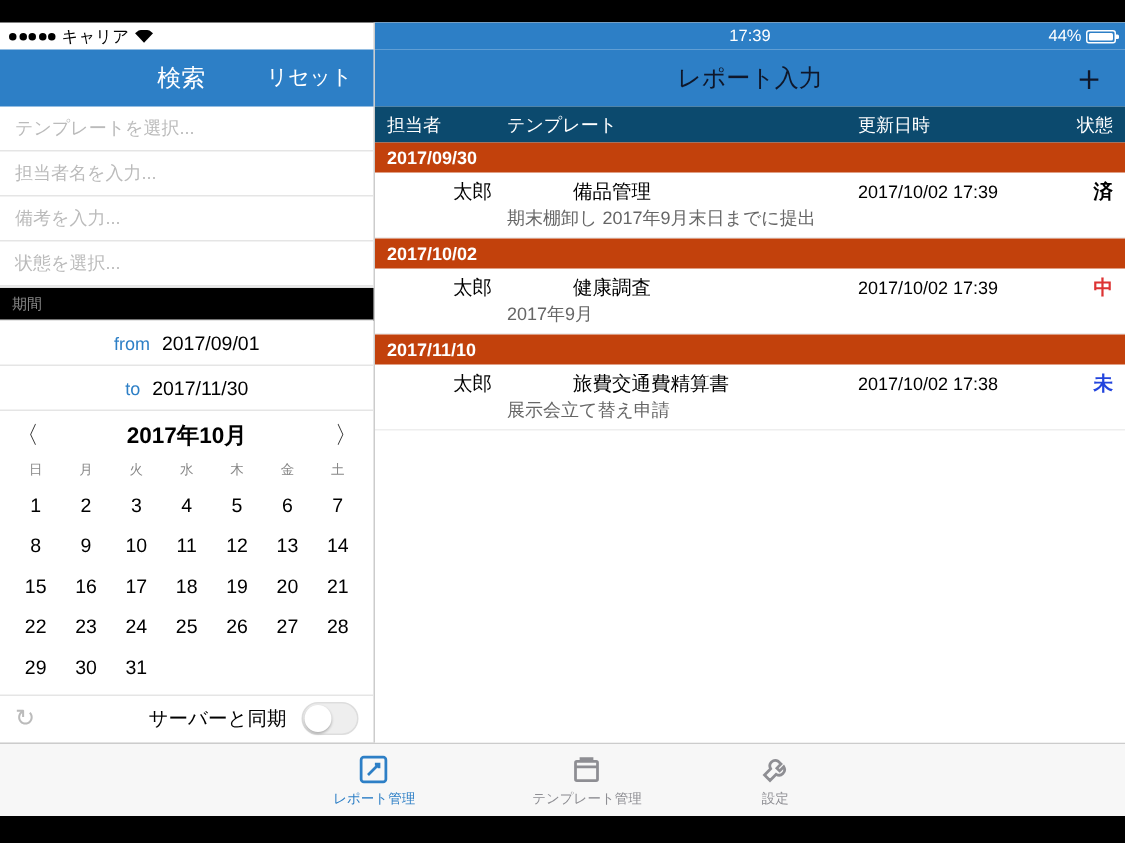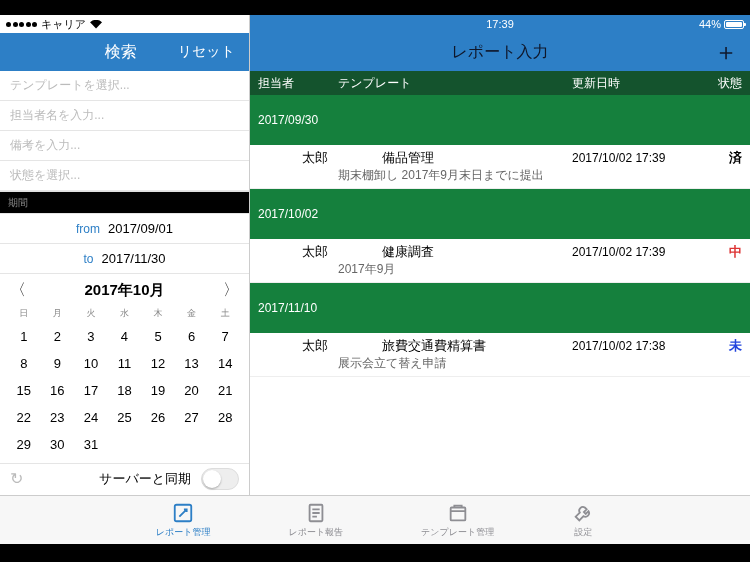--- a/index.html
+++ b/index.html
@@ -44,27 +44,27 @@
 .refresh { margin-right: auto; color: #bbb; font-size: 16px; }
 .switch { width: 38px; height: 22px; background: #eee; border: 1px solid #ddd; border-radius: 11px; position: relative; }
 .switch i { position: absolute; left: 1px; top: 1px; width: 18px; height: 18px; background: #fff; border-radius: 50%; box-shadow: 0 1px 2px rgba(0,0,0,.3); }
 
 
 .right { flex: 1; display: flex; flex-direction: column; background: #fff; }
 .right-status { background: #2d7fc6; }
 .right-head { background: #2d7fc6; height: 38px; display: flex; align-items: center; color: #0f172a; padding: 0 12px; }
 .right-head .title { flex: 1; text-align: center; font-size: 16px; font-weight: 500; }
 .plus { font-size: 24px; font-weight: 300; }
-.cols { height: 24px; background: #14532d; color: #fff; display: flex; align-items: center; font-size: 12px; padding: 0 8px; }
+.cols { height: 24px; background: #0c4a6e; color: #fff; display: flex; align-items: center; font-size: 12px; padding: 0 8px; }
 .cols .c1 { width: 80px; }
 .cols .c2 { flex: 1; }
 .cols .c3 { width: 130px; }
 .cols .c4 { width: 40px; text-align: right; }
 
-.group-hdr { background: #15803d; color: #fff; font-size: 12px; padding: 18px 8px; }
+.group-hdr { background: #c2410c; color: #fff; font-size: 12px; padding: 3px 8px; font-weight: bold; }
 .report-row { display: flex; align-items: center; padding: 4px 8px 0; font-size: 13px; margin-left: 44px; }
 .report-row .c1 { width: 80px; }
 .report-row .c2 { flex: 1; }
 .report-row .c3 { width: 130px; font-size: 12px; }
 .report-row .c4 { width: 40px; text-align: right; font-weight: 600; }
 .report-sub { font-size: 12px; color: #666; padding: 0 8px 4px 88px; border-bottom: 1px solid #eee; }
 .st-done { color: #000; }
 .st-mid { color: #d33; }
 .st-not { color: #24d; }
 
@@ -249,27 +249,20 @@
 <div class="tabbar">
   <div class="tab active">
     <svg viewBox="0 0 24 24" fill="none" stroke="currentColor" stroke-width="2">
         <rect x="3" y="3" width="18" height="18" rx="2"></rect>
         <path d="M8 16l8-8M13 8h3v3"></path>
       </svg>
     <span>レポート管理</span>
   </div>
   <div class="tab">
     <svg viewBox="0 0 24 24" fill="none" stroke="currentColor" stroke-width="2">
-        <rect x="5" y="3" width="14" height="18" rx="1"></rect>
-        <path d="M8 8h8M8 12h8M8 16h5"></path>
-      </svg>
-    <span>レポート報告</span>
-  </div>
-  <div class="tab">
-    <svg viewBox="0 0 24 24" fill="none" stroke="currentColor" stroke-width="2">
         <rect x="4" y="6" width="16" height="14" rx="1"></rect>
         <path d="M4 10h16M8 6V4h8v2"></path>
       </svg>
     <span>テンプレート管理</span>
   </div>
   <div class="tab">
     <svg viewBox="0 0 24 24" fill="none" stroke="currentColor" stroke-width="2">
         <path d="M14 6a4 4 0 00-5.5 5.5L4 16l4 4 4.5-4.5A4 4 0 0018 10l-3 3-2-2 3-3z"></path>
       </svg>
     <span>設定</span>

